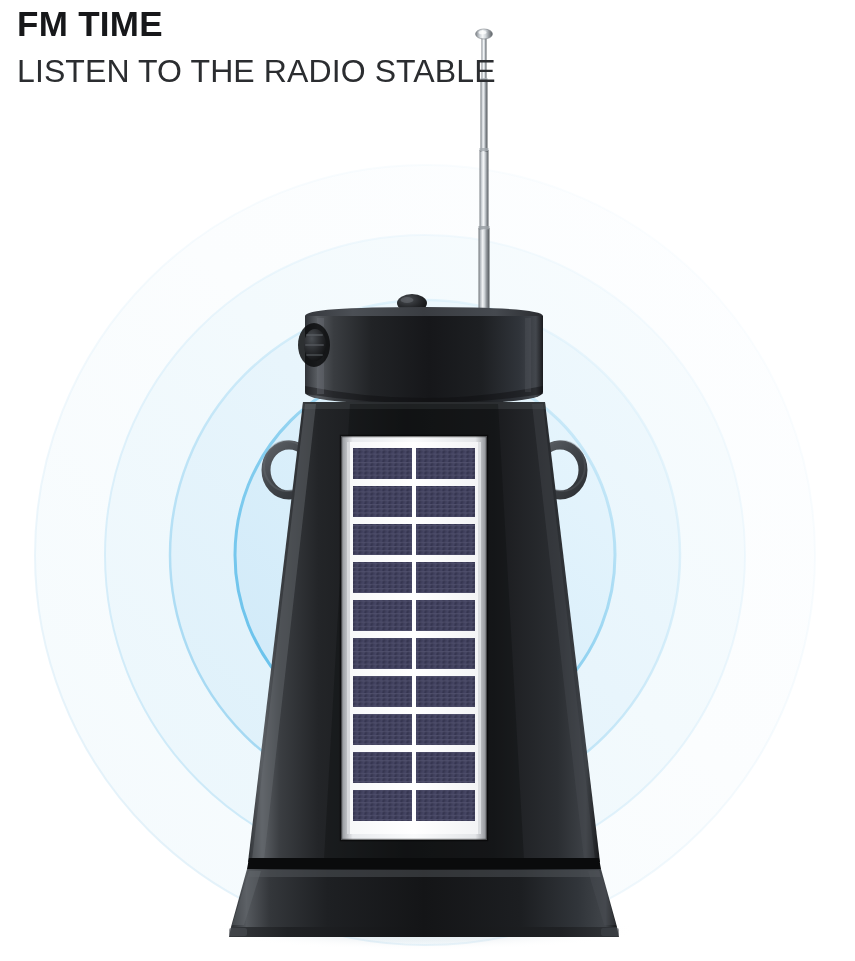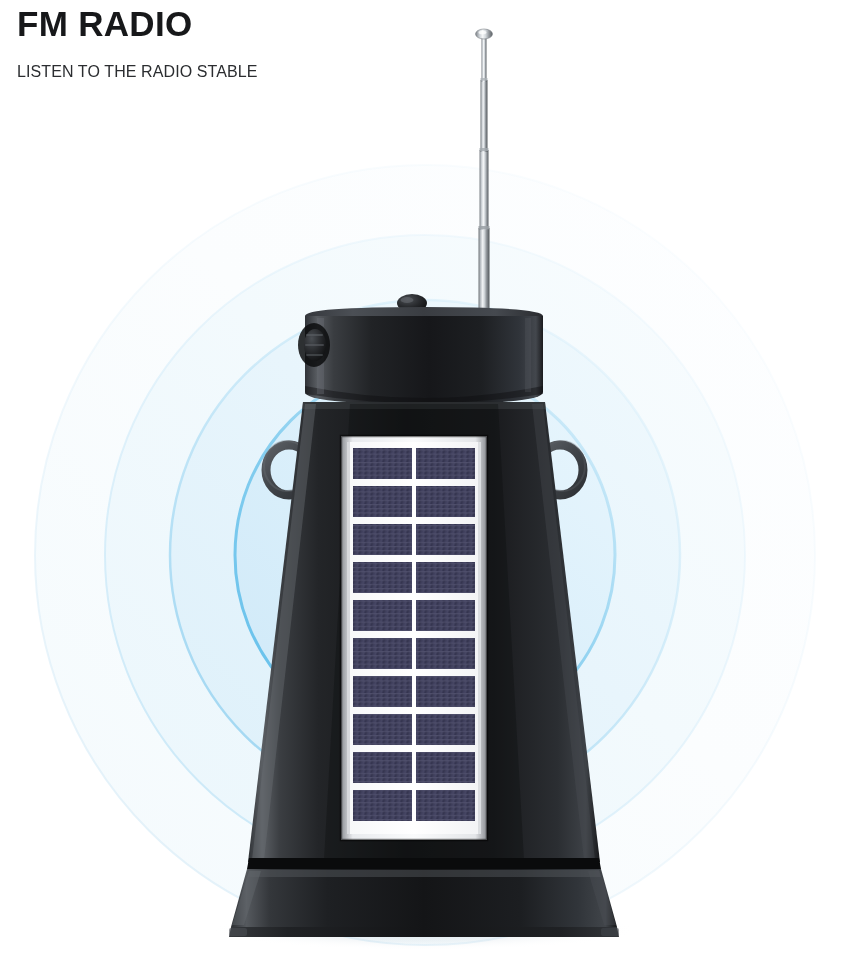--- a/index.html
+++ b/index.html
@@ -35,21 +35,21 @@
     font-size:35px;
     font-weight:bold;
     letter-spacing:0.3px;
     color:#17181a;
     line-height:44px;
     margin:0;
     white-space:nowrap;
   }
   #subtitle{
     margin:9px 0 0 0;
-    font-size:16px;
+    font-size:32px;
     font-weight:300;
     color:#2b2d30;
     line-height:33px;
     letter-spacing:0.1px;
     white-space:nowrap;
   }
   #subtitle div{white-space:nowrap;}
 
   
   #product{
@@ -356,19 +356,19 @@
       <path d="M588,871 L600,871 L616,925 L604,925 Z" fill="#4f5358" opacity="0.33"></path>
 
       <path d="M231,927 L617,927 L619,937 L229,937 Z" fill="url(#rimGrad)"></path>
 
       <rect x="229" y="928" width="18" height="8" rx="2" fill="#4b4f54" opacity="0.6"></rect>
       <rect x="601" y="928" width="18" height="8" rx="2" fill="#41454a" opacity="0.55"></rect>
     </g>
   </svg>
 
   <div id="header">
-    <div id="title">FM RADIO</div>
+    <div id="title">FM TIME</div>
     <div id="subtitle">
       <div>LISTEN TO THE RADIO STABLE</div>
     </div>
   </div>
 
 </div>
 
 </body></html>

